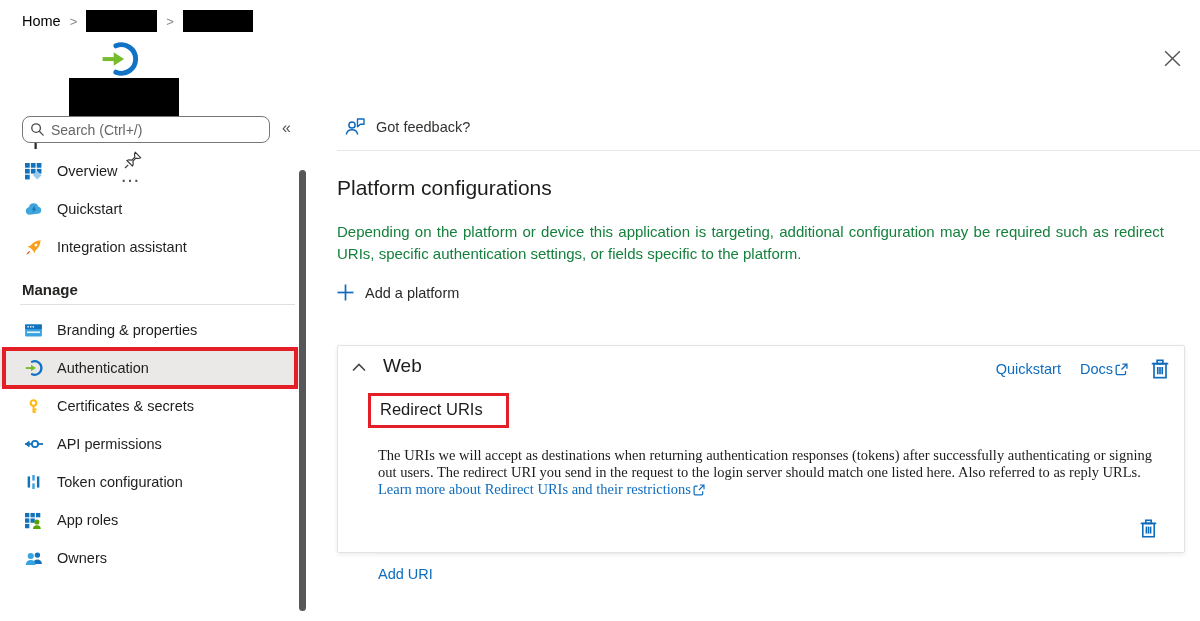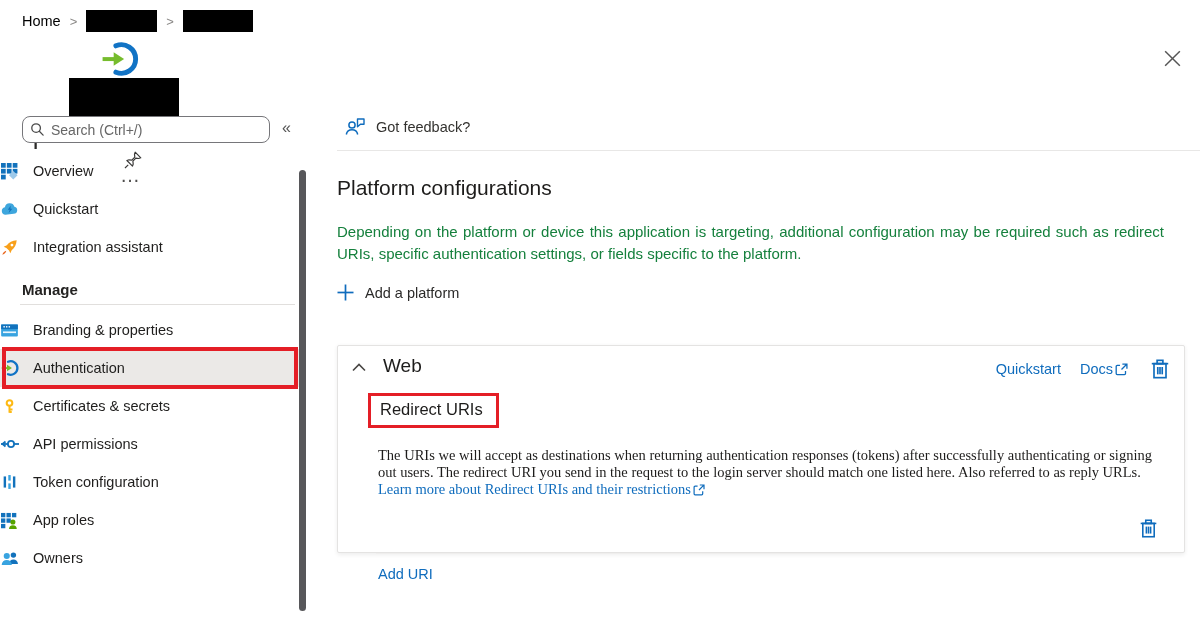--- a/index.html
+++ b/index.html
@@ -29,21 +29,21 @@
   .close-btn { top:48px; left:1162px; font-size:0; cursor:pointer; }
 
   
   .searchbox { top:116px; left:22px; width:248px; height:27px; border:1px solid #76767a; border-radius:8px;
     display:flex; align-items:center; padding:0 7px; gap:6px; background:#fff; }
   .searchbox input { border:none; outline:none; flex:1; font-size:14px; font-family:inherit; color:#252423; min-width:0; }
   .searchbox input::placeholder { color:#666; }
   .collapse-btn { top:119px; left:282px; font-size:16px; color:#555; cursor:pointer; }
 
   .nav { top:152px; left:0; width:299px; }
-  .nav-item { height:38px; display:flex; align-items:center; gap:14px;
+  .nav-item { height:38px; display:flex; align-items:center; padding-left:24px; gap:14px;
     font-size:14.5px; color:#1f1e1d; cursor:pointer; position:relative; }
   .nav-item.selected { background:#ebe9e7; }
   .nav-icon { width:19px; height:19px; display:flex; align-items:center; justify-content:center; flex:none; }
   .nav-group-label { margin:15px 0 6px 22px; font-size:15px; font-weight:700; color:#242322; }
   .nav-divider { height:1px; background:#e1dfdd; margin:0 4px 6px 20px; }
   .red-box-row { position:absolute; left:2px; right:1px; top:-2px; bottom:-2px; border:4px solid #e41e26; pointer-events:none; }
 
   .side-scrollbar { top:170px; left:299px; width:7px; height:441px; background:#57575a; border-radius:4px; cursor:pointer; }
 
   
@@ -60,21 +60,21 @@
   
   .panel { top:345px; left:337px; width:848px; height:208px; background:#fff;
     border:1px solid #e4e3e2; border-radius:2px; box-shadow:0 1.5px 4px rgba(0,0,0,.07); }
   .panel-chevron { position:absolute; left:14px; top:17px; cursor:pointer; display:flex; }
   .panel-title { position:absolute; left:45px; top:9px; font-size:19px; color:#1d1c1b; }
   .panel-links { position:absolute; right:15px; top:13px; display:flex; align-items:center; gap:19px; }
   .blue-link { color:#0f6cbd; font-size:14.5px; text-decoration:none; cursor:pointer; display:inline-flex; align-items:center; gap:2px; }
   .trash-btn { cursor:pointer; display:flex; margin-left:4px; }
 
   .redirect-title-box { position:absolute; left:30px; top:47px; border:3px solid #e41e26;
-    padding:4px 13px 6px 9px; font-size:16.5px; color:#1d1c1b; }
+    padding:4px 23px 6px 9px; font-size:16.5px; color:#1d1c1b; }
   .panel-desc { position:absolute; left:40px; top:101px; width:782px; font-size:14.5px; line-height:17px; color:#1d1c1b;font-family:Liberation Serif, serif; }
   .panel-desc .blue-link { font-size:14.5px; }
   .uri-trash { position:absolute; right:27px; top:173px; cursor:pointer; display:flex; }
   .uri-divider { position:absolute; left:38px; right:14px; top:207px; height:1px; background:#efeeed; }
   .add-uri { position:absolute; left:40px; top:220px; font-size:14.5px; }
 </style>
 </head>
 <body>
 
 <div class="abs breadcrumb">

